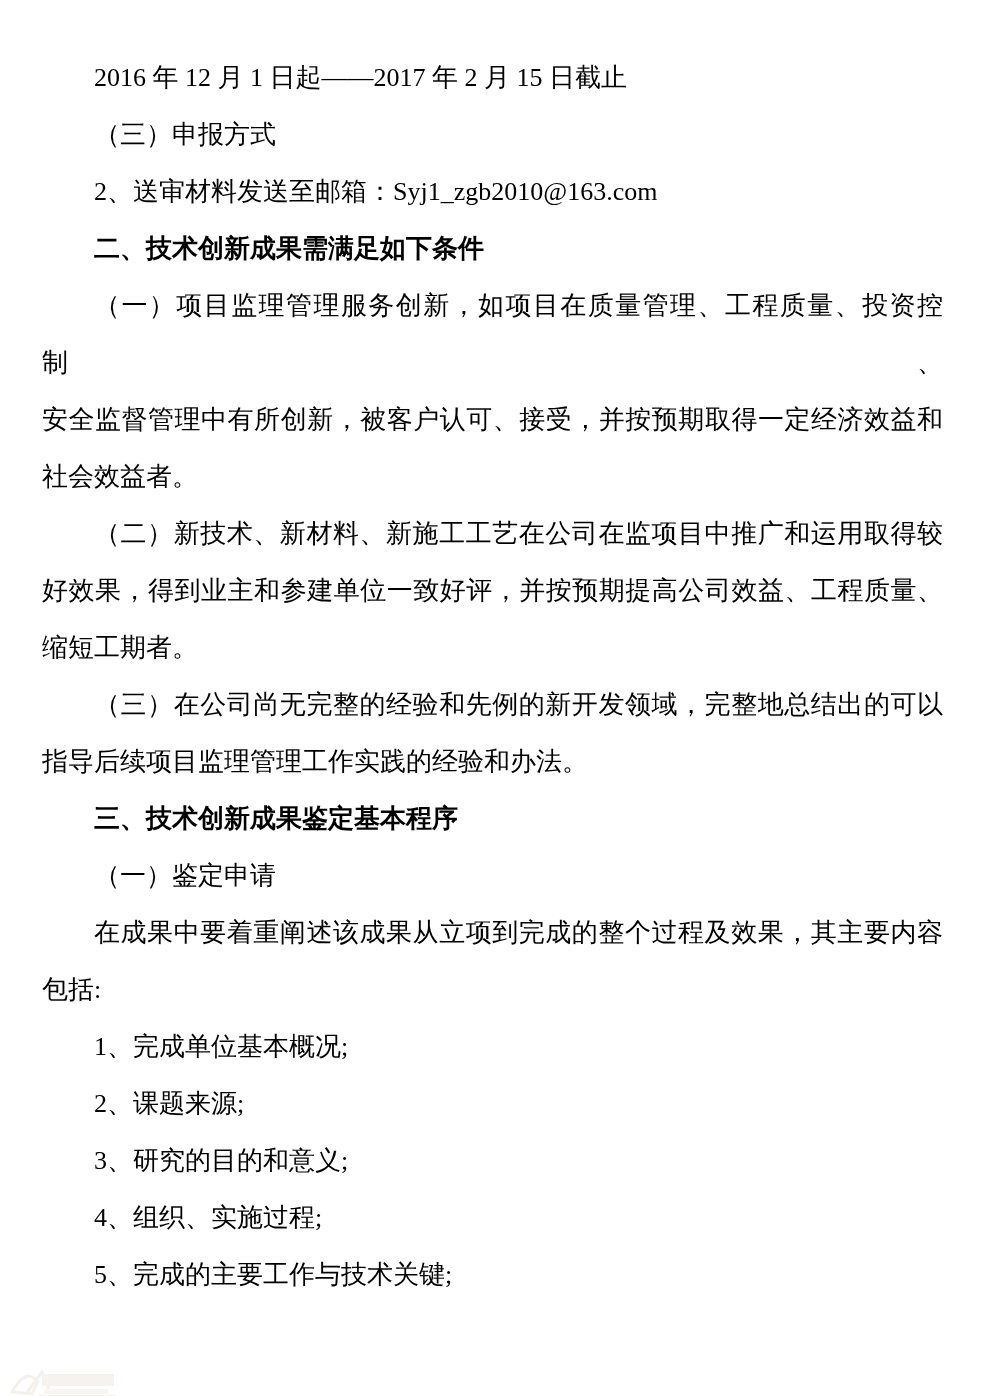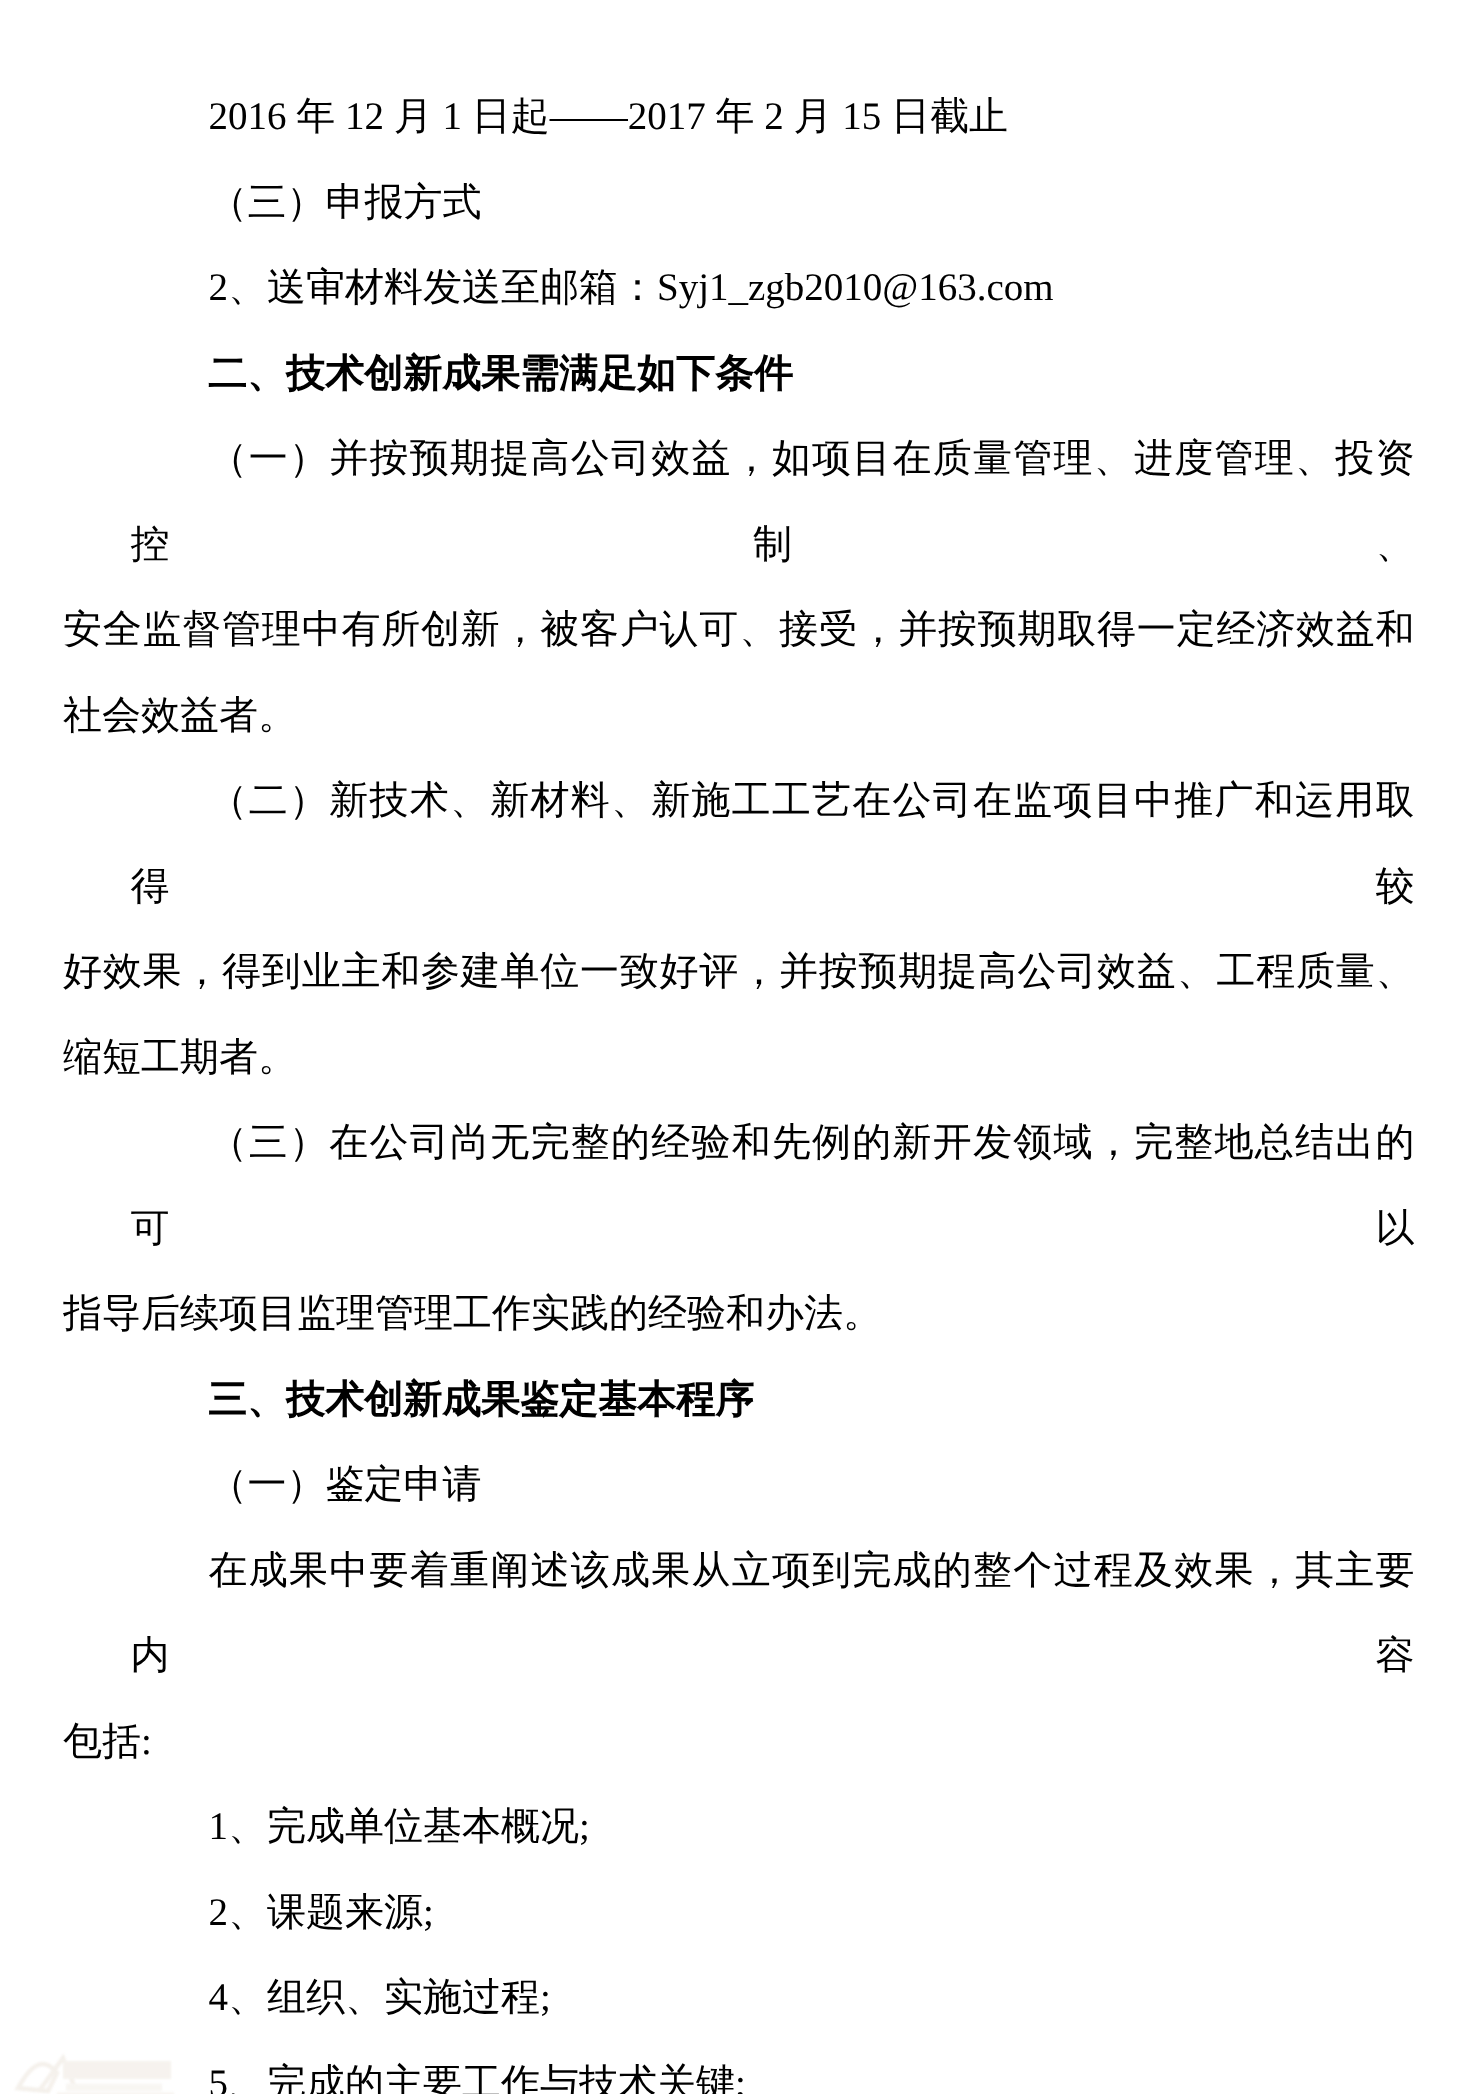--- a/index.html
+++ b/index.html
@@ -24,21 +24,20 @@
     line-height: 57px;
     color: #000000;
   }
   p.line {
     margin: 0;
     padding: 0;
     text-align: justify;
   }
   p.line.indent {
     text-indent: 2em;
-    margin-left: 45px;
   }
   p.line.bold {
     font-weight: bold;
   }
   p.line.fill {
     text-align-last: justify;
   }
   .watermark {
     position: absolute;
     left: 8px;
@@ -52,34 +51,35 @@
 </style>
 </head>
 <body>
 
 <div class="page">
   <div class="content">
     <p class="line indent">2016 年 12 月 1 日起——2017 年 2 月 15 日截止</p>
     <p class="line indent">（三）申报方式</p>
     <p class="line indent">2、送审材料发送至邮箱：Syj1_zgb2010@163.com</p>
     <p class="line indent bold">二、技术创新成果需满足如下条件</p>
-    <p class="line indent fill">（一）并按预期提高公司效益，如项目在质量管理、进度管理、投资控制、</p>
+    <p class="line indent fill">（一）项目监理管理服务创新，如项目在质量管理、工程质量、投资控制、</p>
     <p class="line fill">安全监督管理中有所创新，被客户认可、接受，并按预期取得一定经济效益和</p>
     <p class="line">社会效益者。</p>
     <p class="line indent fill">（二）新技术、新材料、新施工工艺在公司在监项目中推广和运用取得较</p>
     <p class="line fill">好效果，得到业主和参建单位一致好评，并按预期提高公司效益、工程质量、</p>
     <p class="line">缩短工期者。</p>
     <p class="line indent fill">（三）在公司尚无完整的经验和先例的新开发领域，完整地总结出的可以</p>
     <p class="line">指导后续项目监理管理工作实践的经验和办法。</p>
     <p class="line indent bold">三、技术创新成果鉴定基本程序</p>
     <p class="line indent">（一）鉴定申请</p>
     <p class="line indent fill">在成果中要着重阐述该成果从立项到完成的整个过程及效果，其主要内容</p>
     <p class="line">包括:</p>
     <p class="line indent">1、完成单位基本概况;</p>
     <p class="line indent">2、课题来源;</p>
+    <p class="line indent">3、研究的目的和意义;</p>
     <p class="line indent">4、组织、实施过程;</p>
     <p class="line indent">5、完成的主要工作与技术关键;</p>
   </div>
 
   <div class="watermark">
     <svg width="118" height="34" viewBox="0 0 118 34" xmlns="http://www.w3.org/2000/svg">
       <path d="M4 26 C14 8, 22 6, 30 16 L24 28 Z" fill="none" stroke="#ece5dc" stroke-width="3"></path>
       <path d="M18 28 L34 6 L42 26" fill="none" stroke="#ece5dc" stroke-width="3"></path>
       <rect x="34" y="8" width="72" height="12" fill="#efe9e1"></rect>
       <rect x="36" y="23" width="64" height="5" fill="#f3efe9"></rect>

